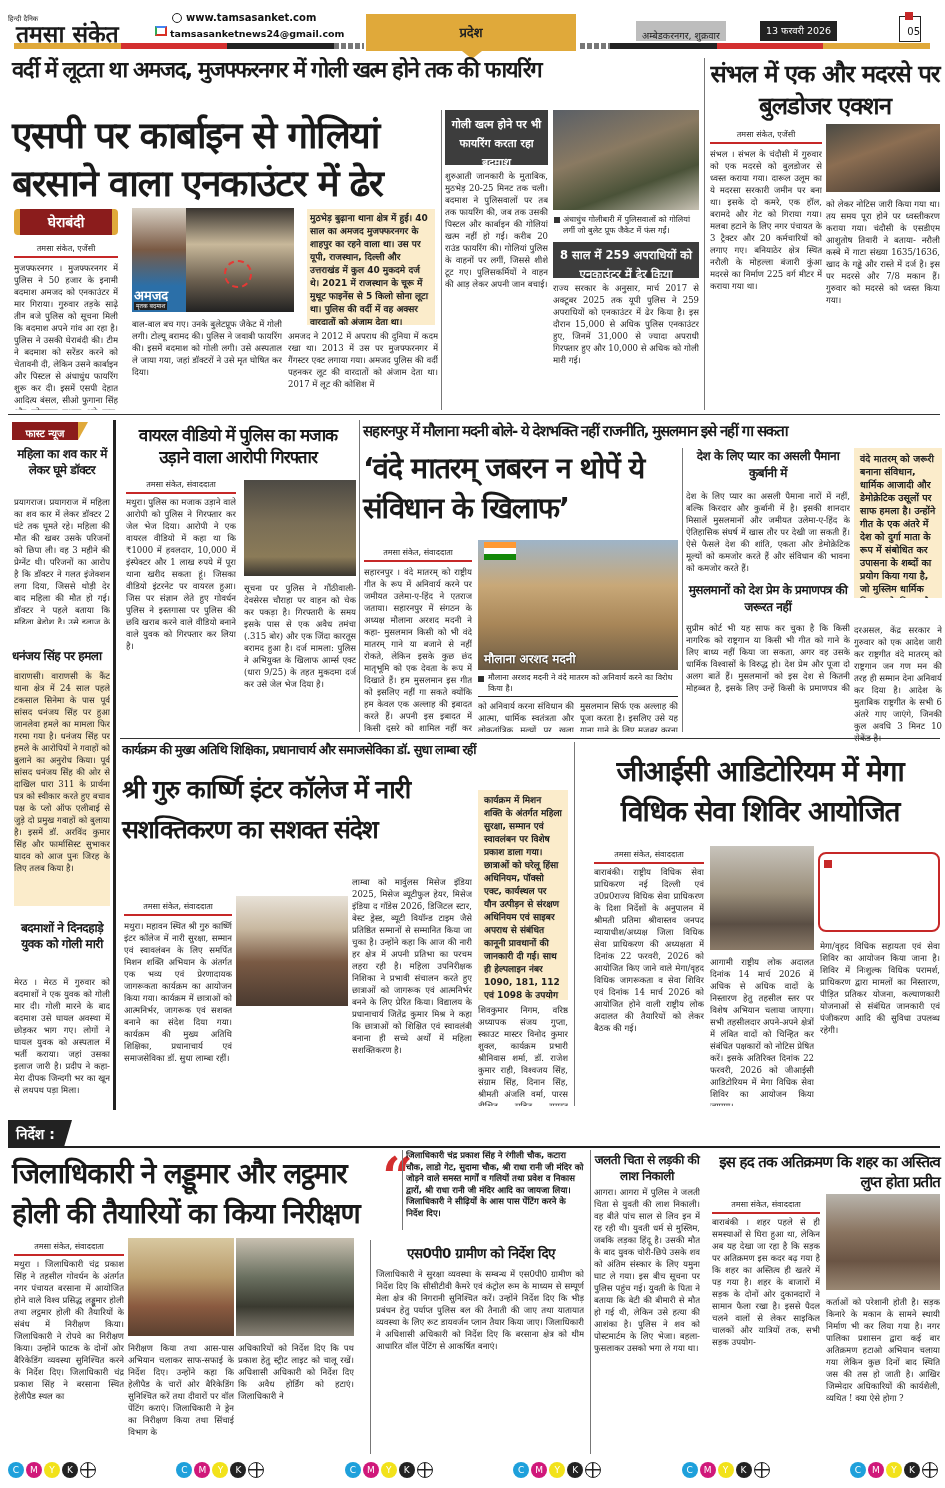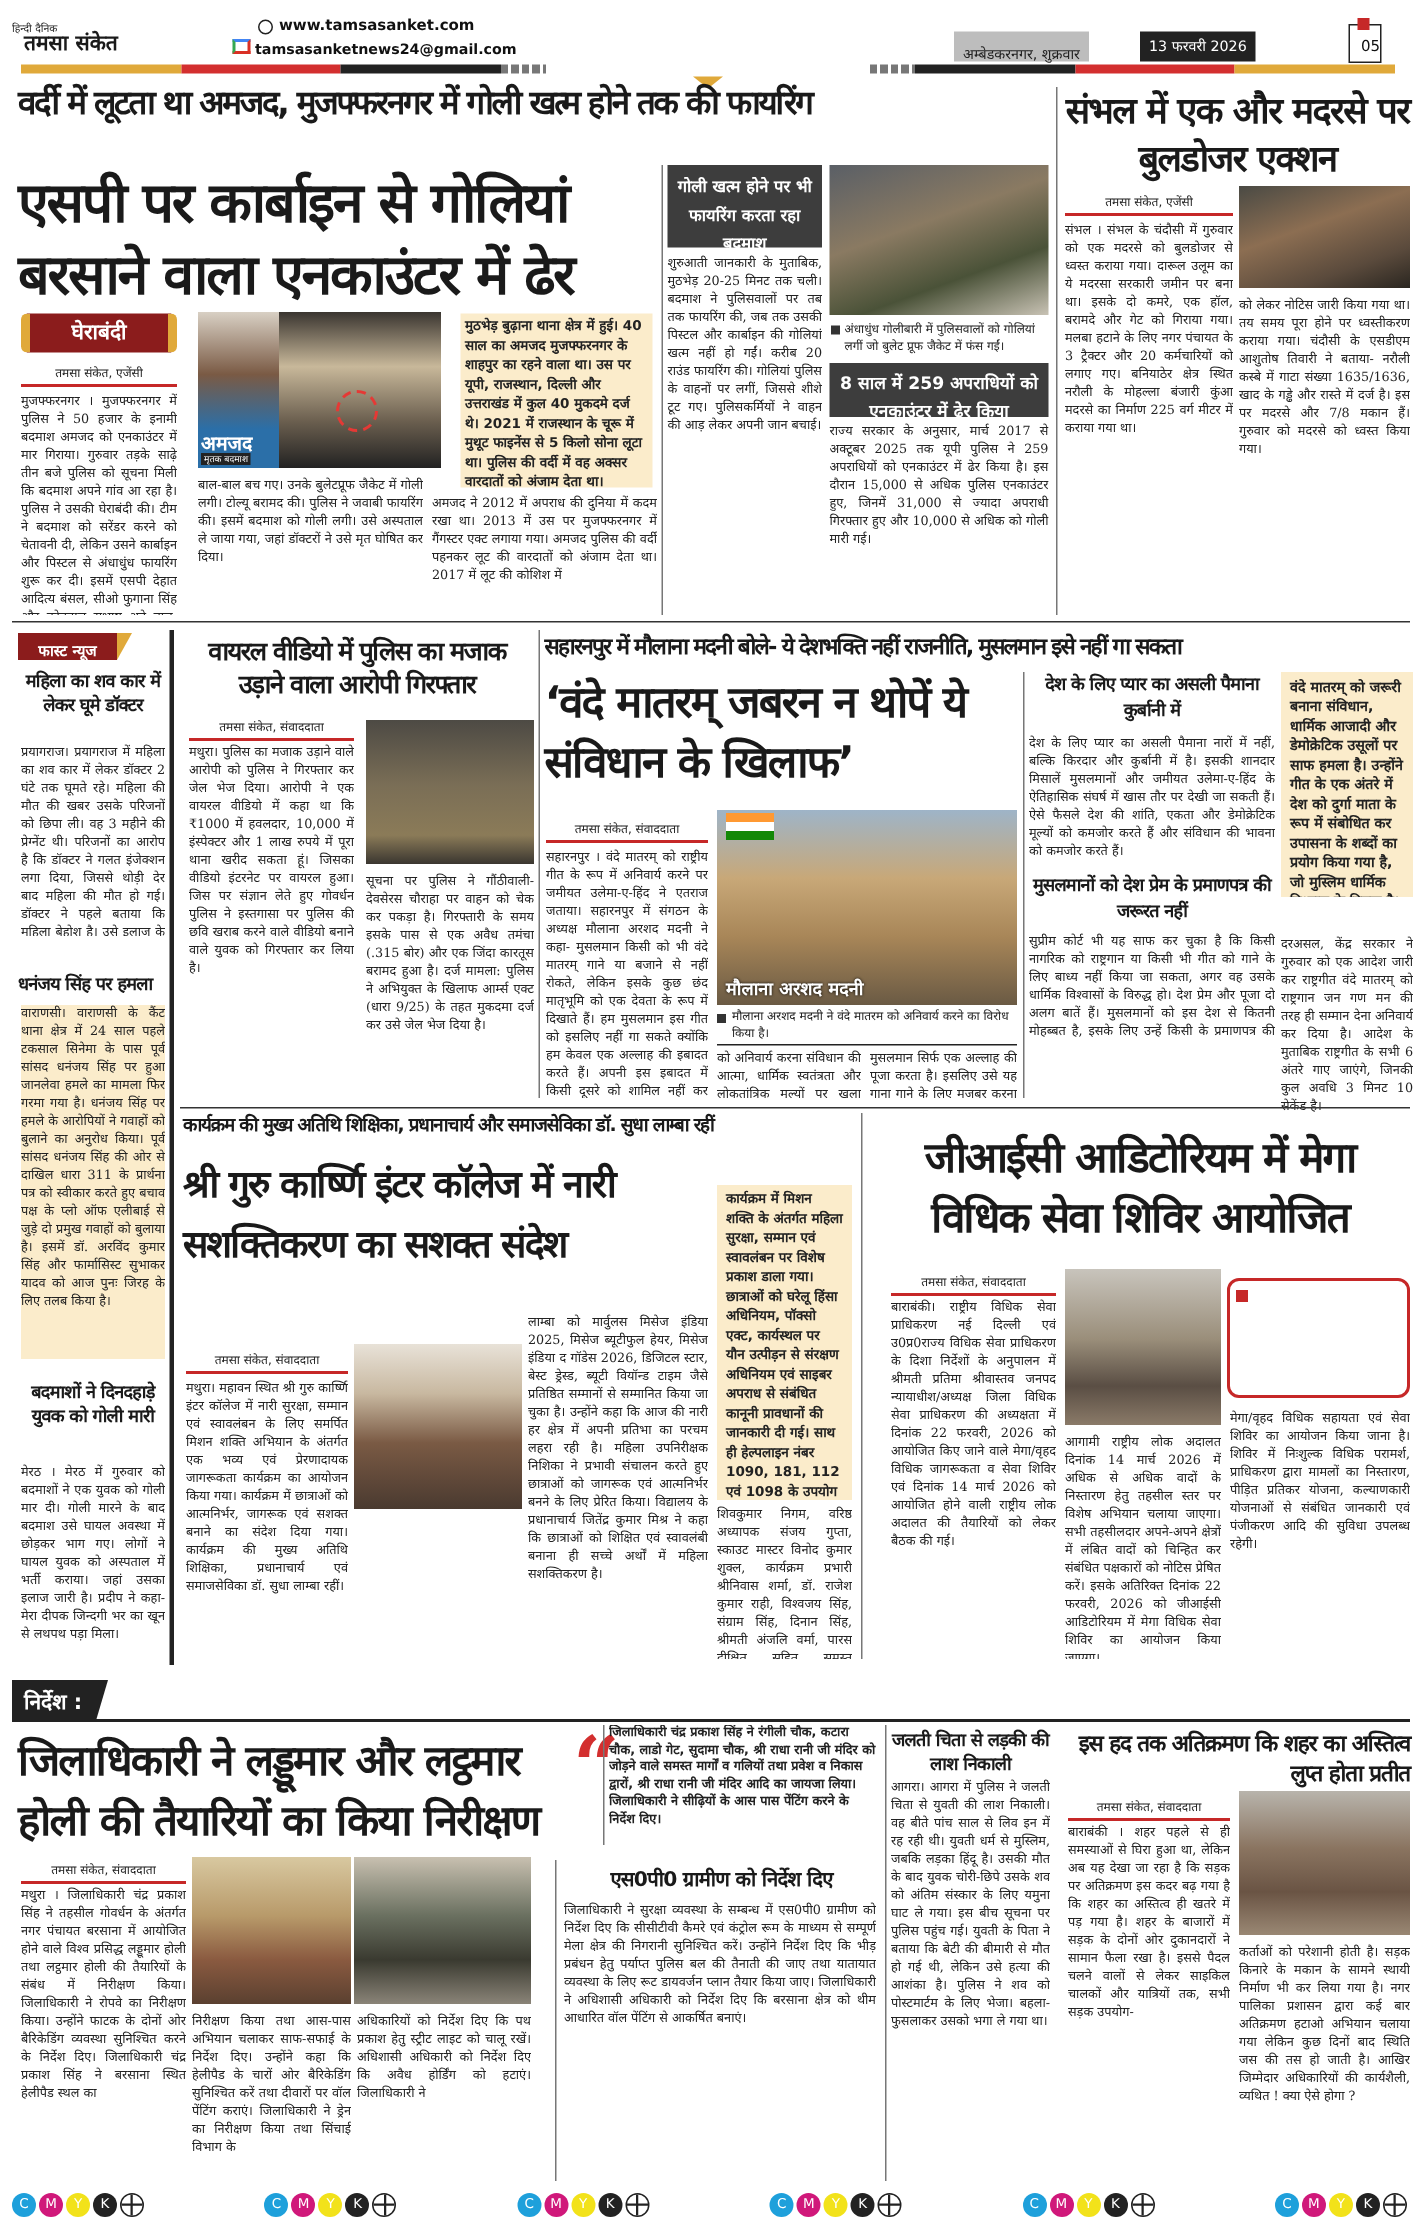--- a/index.html
+++ b/index.html
@@ -14,25 +14,28 @@
 .vline{position:absolute;width:1px;background:#777}
 .hline{position:absolute;height:1px;background:#777}
 .cmyk{display:flex;gap:2px;align-items:center}
 .cmyk span{width:16px;height:16px;border-radius:50%;font-size:9px;color:#fff;display:flex;align-items:center;justify-content:center;font-family:"DejaVu Sans",sans-serif}
 </style>
 </head>
 <body>
 
 <div class="abs" style="left:0;top:0;width:945px;height:48px">
   <div class="abs" style="left:8px;top:14px;font-size:7px;color:#222">हिन्दी दैनिक</div>
-  <div class="abs hl" style="left:16px;top:22px;font-size:14px;letter-spacing:0">तमसा संकेत</div>
+  <div class="abs hl" style="left:16px;top:22px;font-size:23px;letter-spacing:0">तमसा संकेत</div>
   <div class="abs" style="left:155px;top:26px;width:12px;height:10px;border:2px solid #d93025;border-top-color:#4285f4;border-left-color:#34a853"></div>
   <div class="abs" style="left:172px;top:13px;width:10px;height:10px;border:1.5px solid #222;border-radius:50%"></div>
   <div class="abs" style="left:186px;top:12px;font-size:10px;font-weight:bold;color:#111">www.tamsasanket.com</div>
   <div class="abs" style="left:170px;top:28px;font-size:9.5px;font-weight:bold;color:#111">tamsasanketnews24@gmail.com</div>
+  <div class="abs" style="left:366px;top:14px;width:210px;height:37px;background:#e0a93a;text-align:center">
+    <span style="font-size:13px;line-height:37px;color:#222;font-weight:bold">प्रदेश</span>
+  </div>
   <div class="abs" style="left:462px;top:51px;width:0;height:0;border-left:10px solid transparent;border-right:10px solid transparent;border-top:8px solid #e0a93a"></div>
   <div class="abs" style="left:636px;top:21px;height:20px;padding:8px 6px;background:#bdbdbd;font-size:9.5px;color:#222">अम्बेडकरनगर, शुक्रवार</div>
   <div class="abs" style="left:760px;top:21px;height:20px;padding:3px 6px;background:#222;font-size:9.5px;color:#fff">13 फरवरी 2026</div>
   <div class="abs" style="left:899px;top:16px;width:22px;height:26px;border:1.5px solid #222;font-size:10px;text-align:right;padding-top:9px">05</div>
   <div class="abs" style="left:905px;top:12px;width:8px;height:8px;background:#c62828"></div>
 
   <div class="abs" style="left:14px;top:43px;width:350px;height:6px;display:flex">
     <div style="flex:1;background:#e0a93a"></div>
       <div style="flex:1;background:#d32f2f"></div>
       <div style="flex:1;background:#222"></div>

